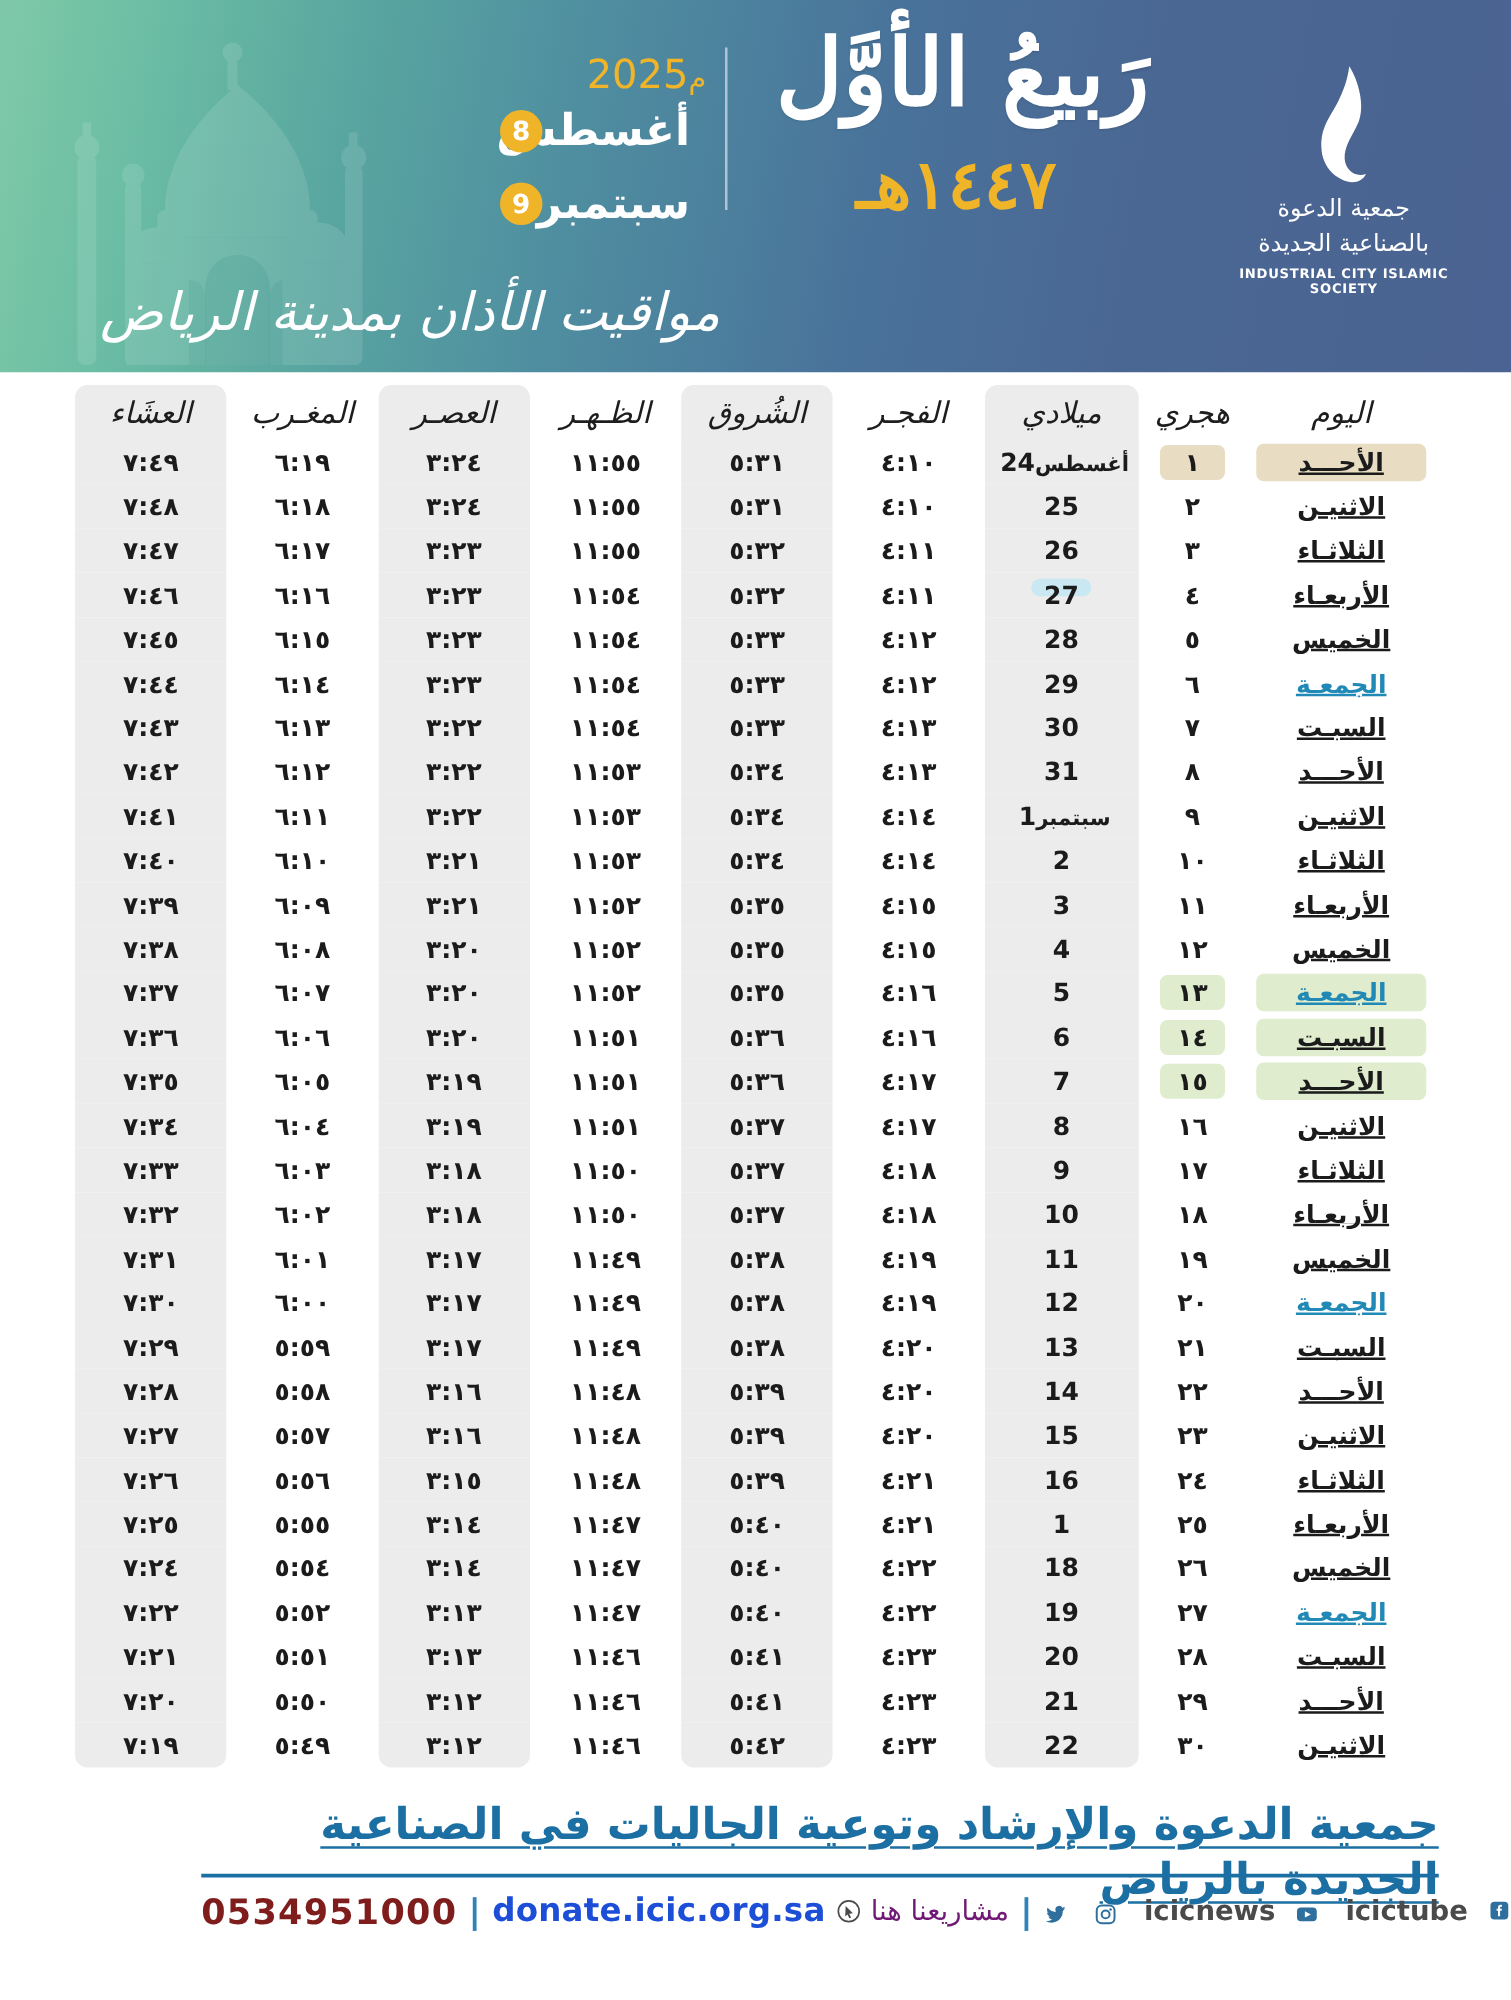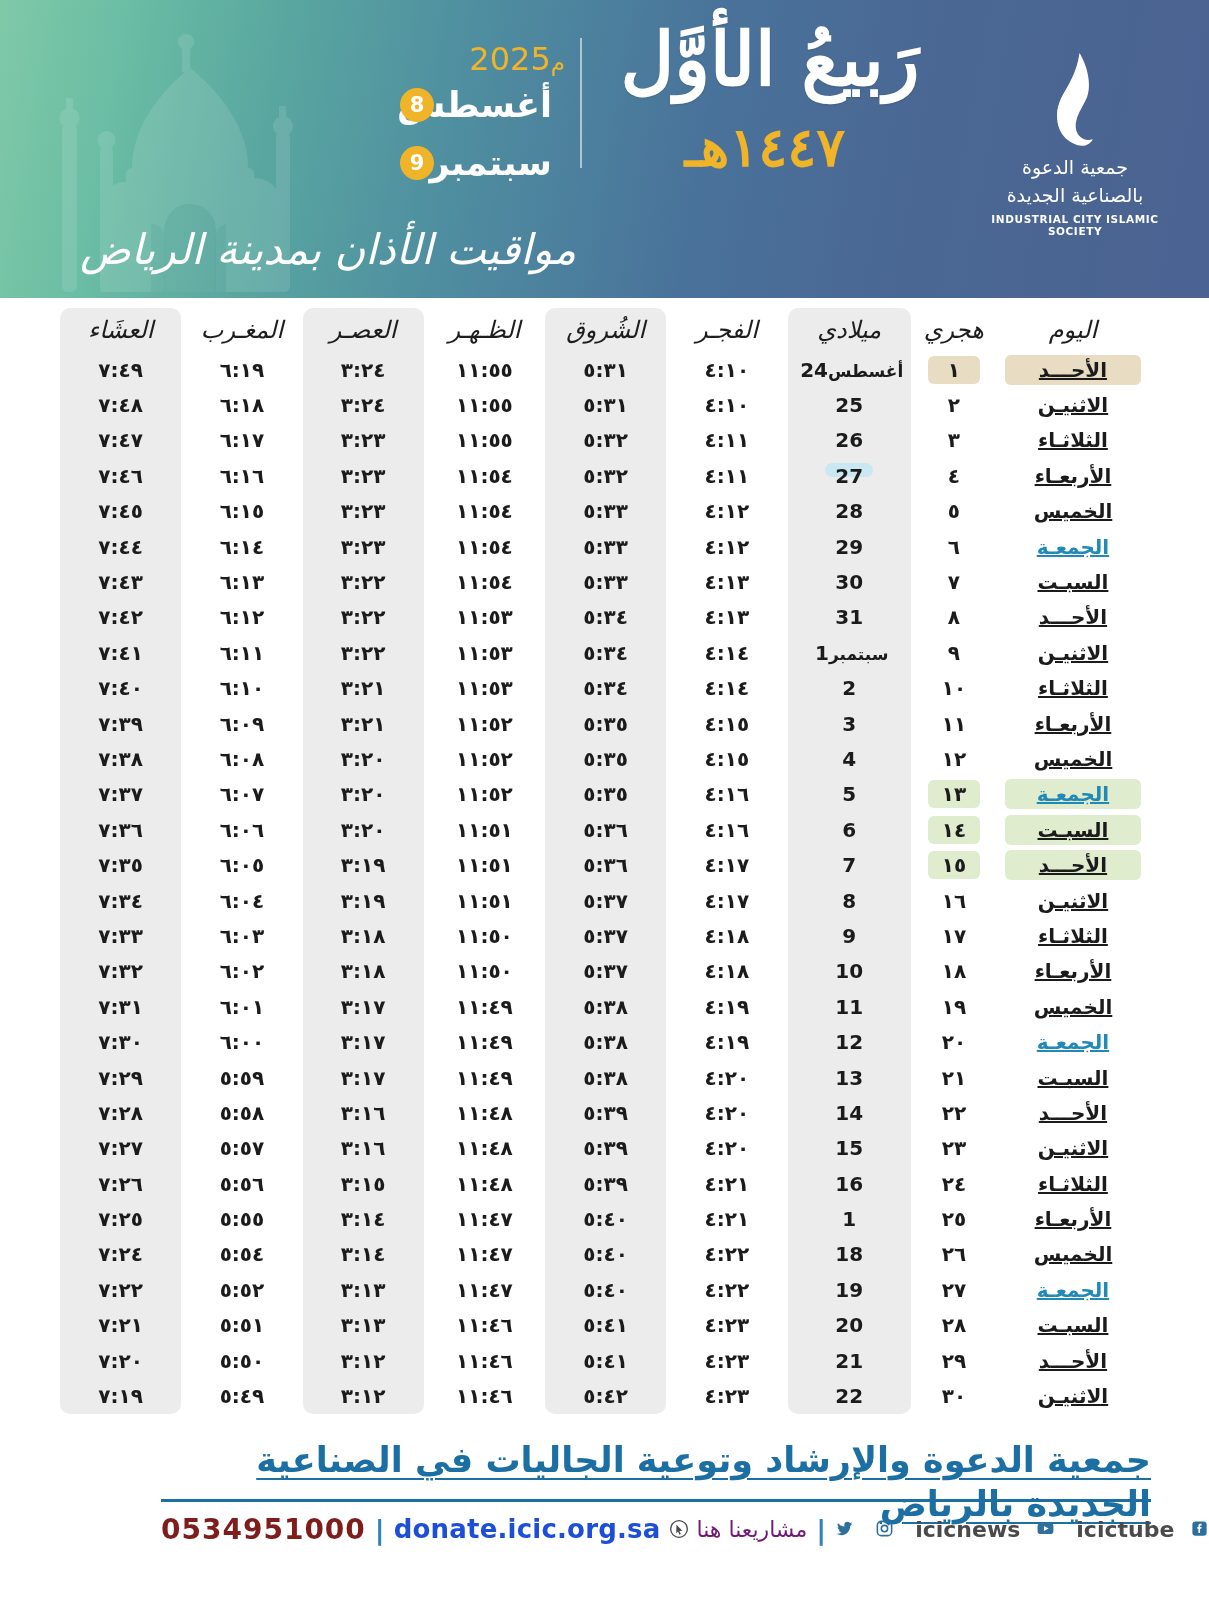--- a/index.html
+++ b/index.html
@@ -144,21 +144,21 @@
   }
   .f-line{
     position:absolute;right:58px;top:84px;width:990px;height:40px;
     display:flex;flex-direction:row-reverse;align-items:center;justify-content:flex-start;
     gap:0;
   }
   .f-ar{color:#701a75;font-size:22px;font-weight:normal;white-space:nowrap;}
   .f-sep{color:#2e83b8;font-size:27px;margin:0 9px;font-weight:bold;}
   .f-lt{direction:ltr;color:#1d4ed8;font-size:26px;font-weight:bold;white-space:nowrap;letter-spacing:.2px;}
   .f-phone{direction:ltr;color:#7f1d1d;font-size:28px;font-weight:bold;letter-spacing:1px;}
-  .f-soc{display:inline-flex;align-items:center;gap:20px;direction:ltr;margin-right:16px;}
+  .f-soc{display:inline-flex;align-items:flex-end;gap:20px;direction:ltr;margin-right:16px;}
   .f-soc span.lbl{color:#4a4a4a;font-size:22px;font-weight:bold;}
   .f-ico{display:inline-block;width:20px;height:20px;fill:#2e6f9e;}
 </style>
 </head>
 <body>
 
 <div class="header">
 
   <svg class="mosque" viewBox="0 0 300 272" aria-hidden="true">
     <g fill="#ffffff" opacity="0.55">

